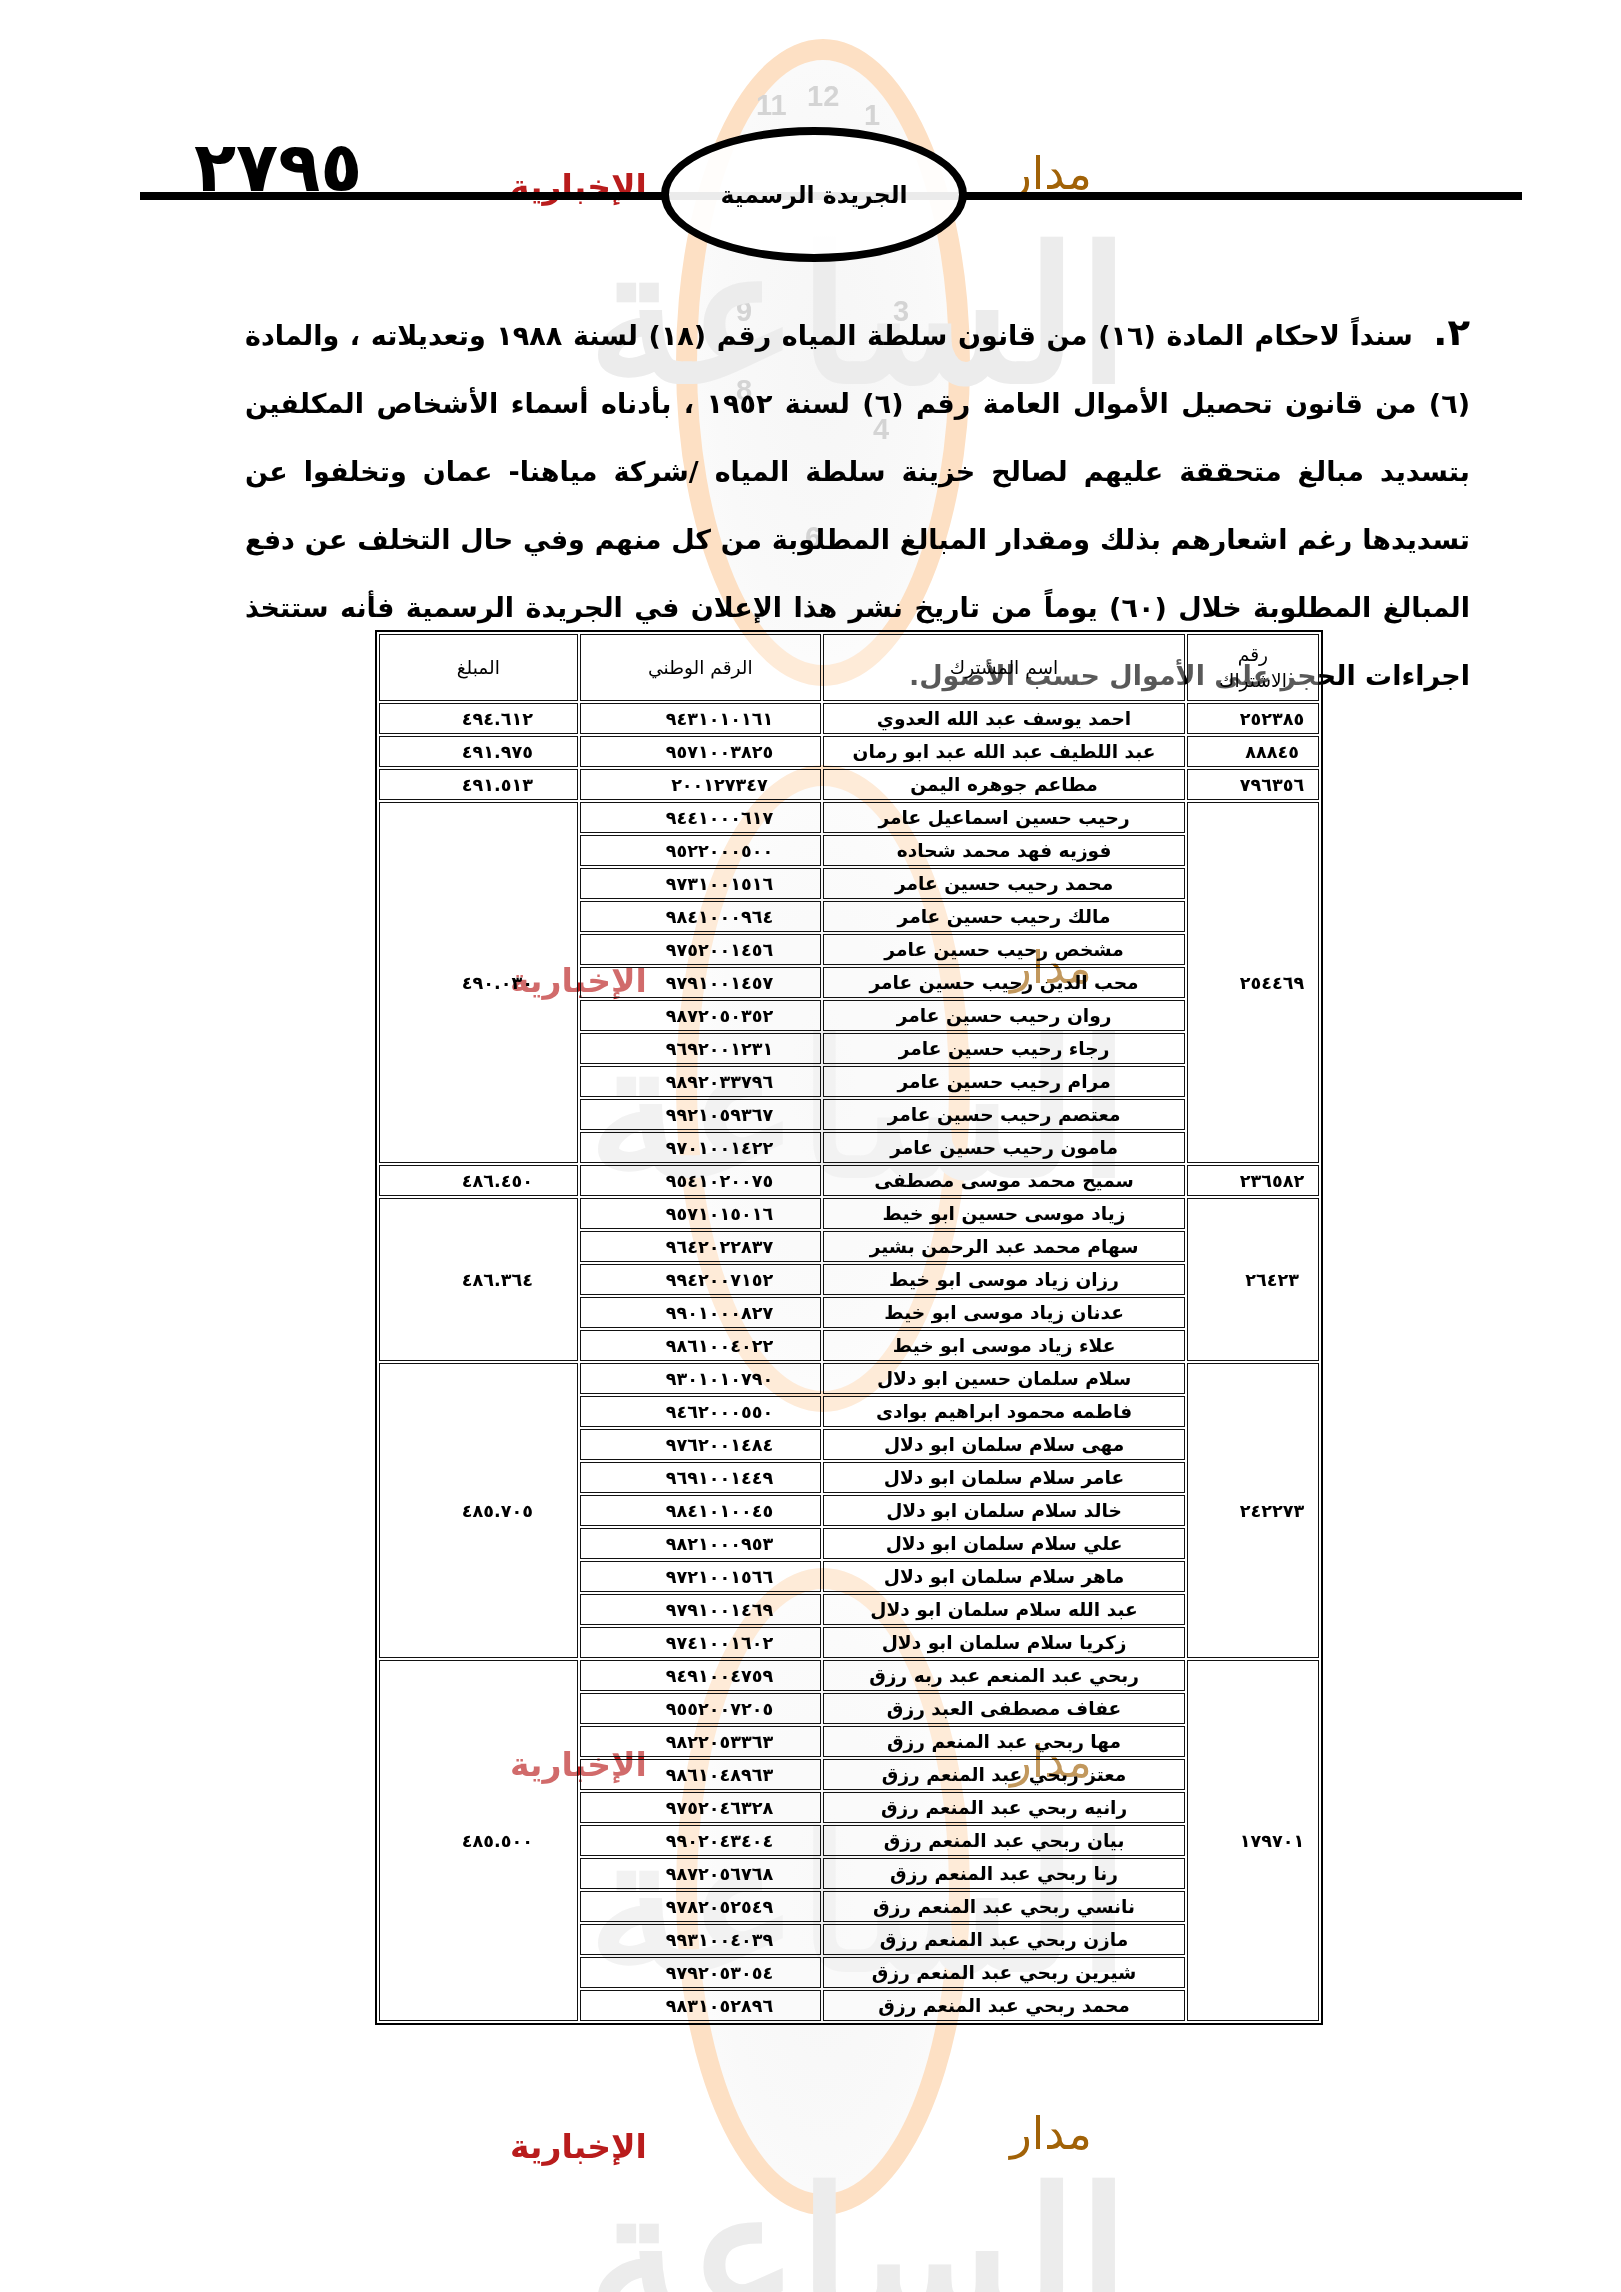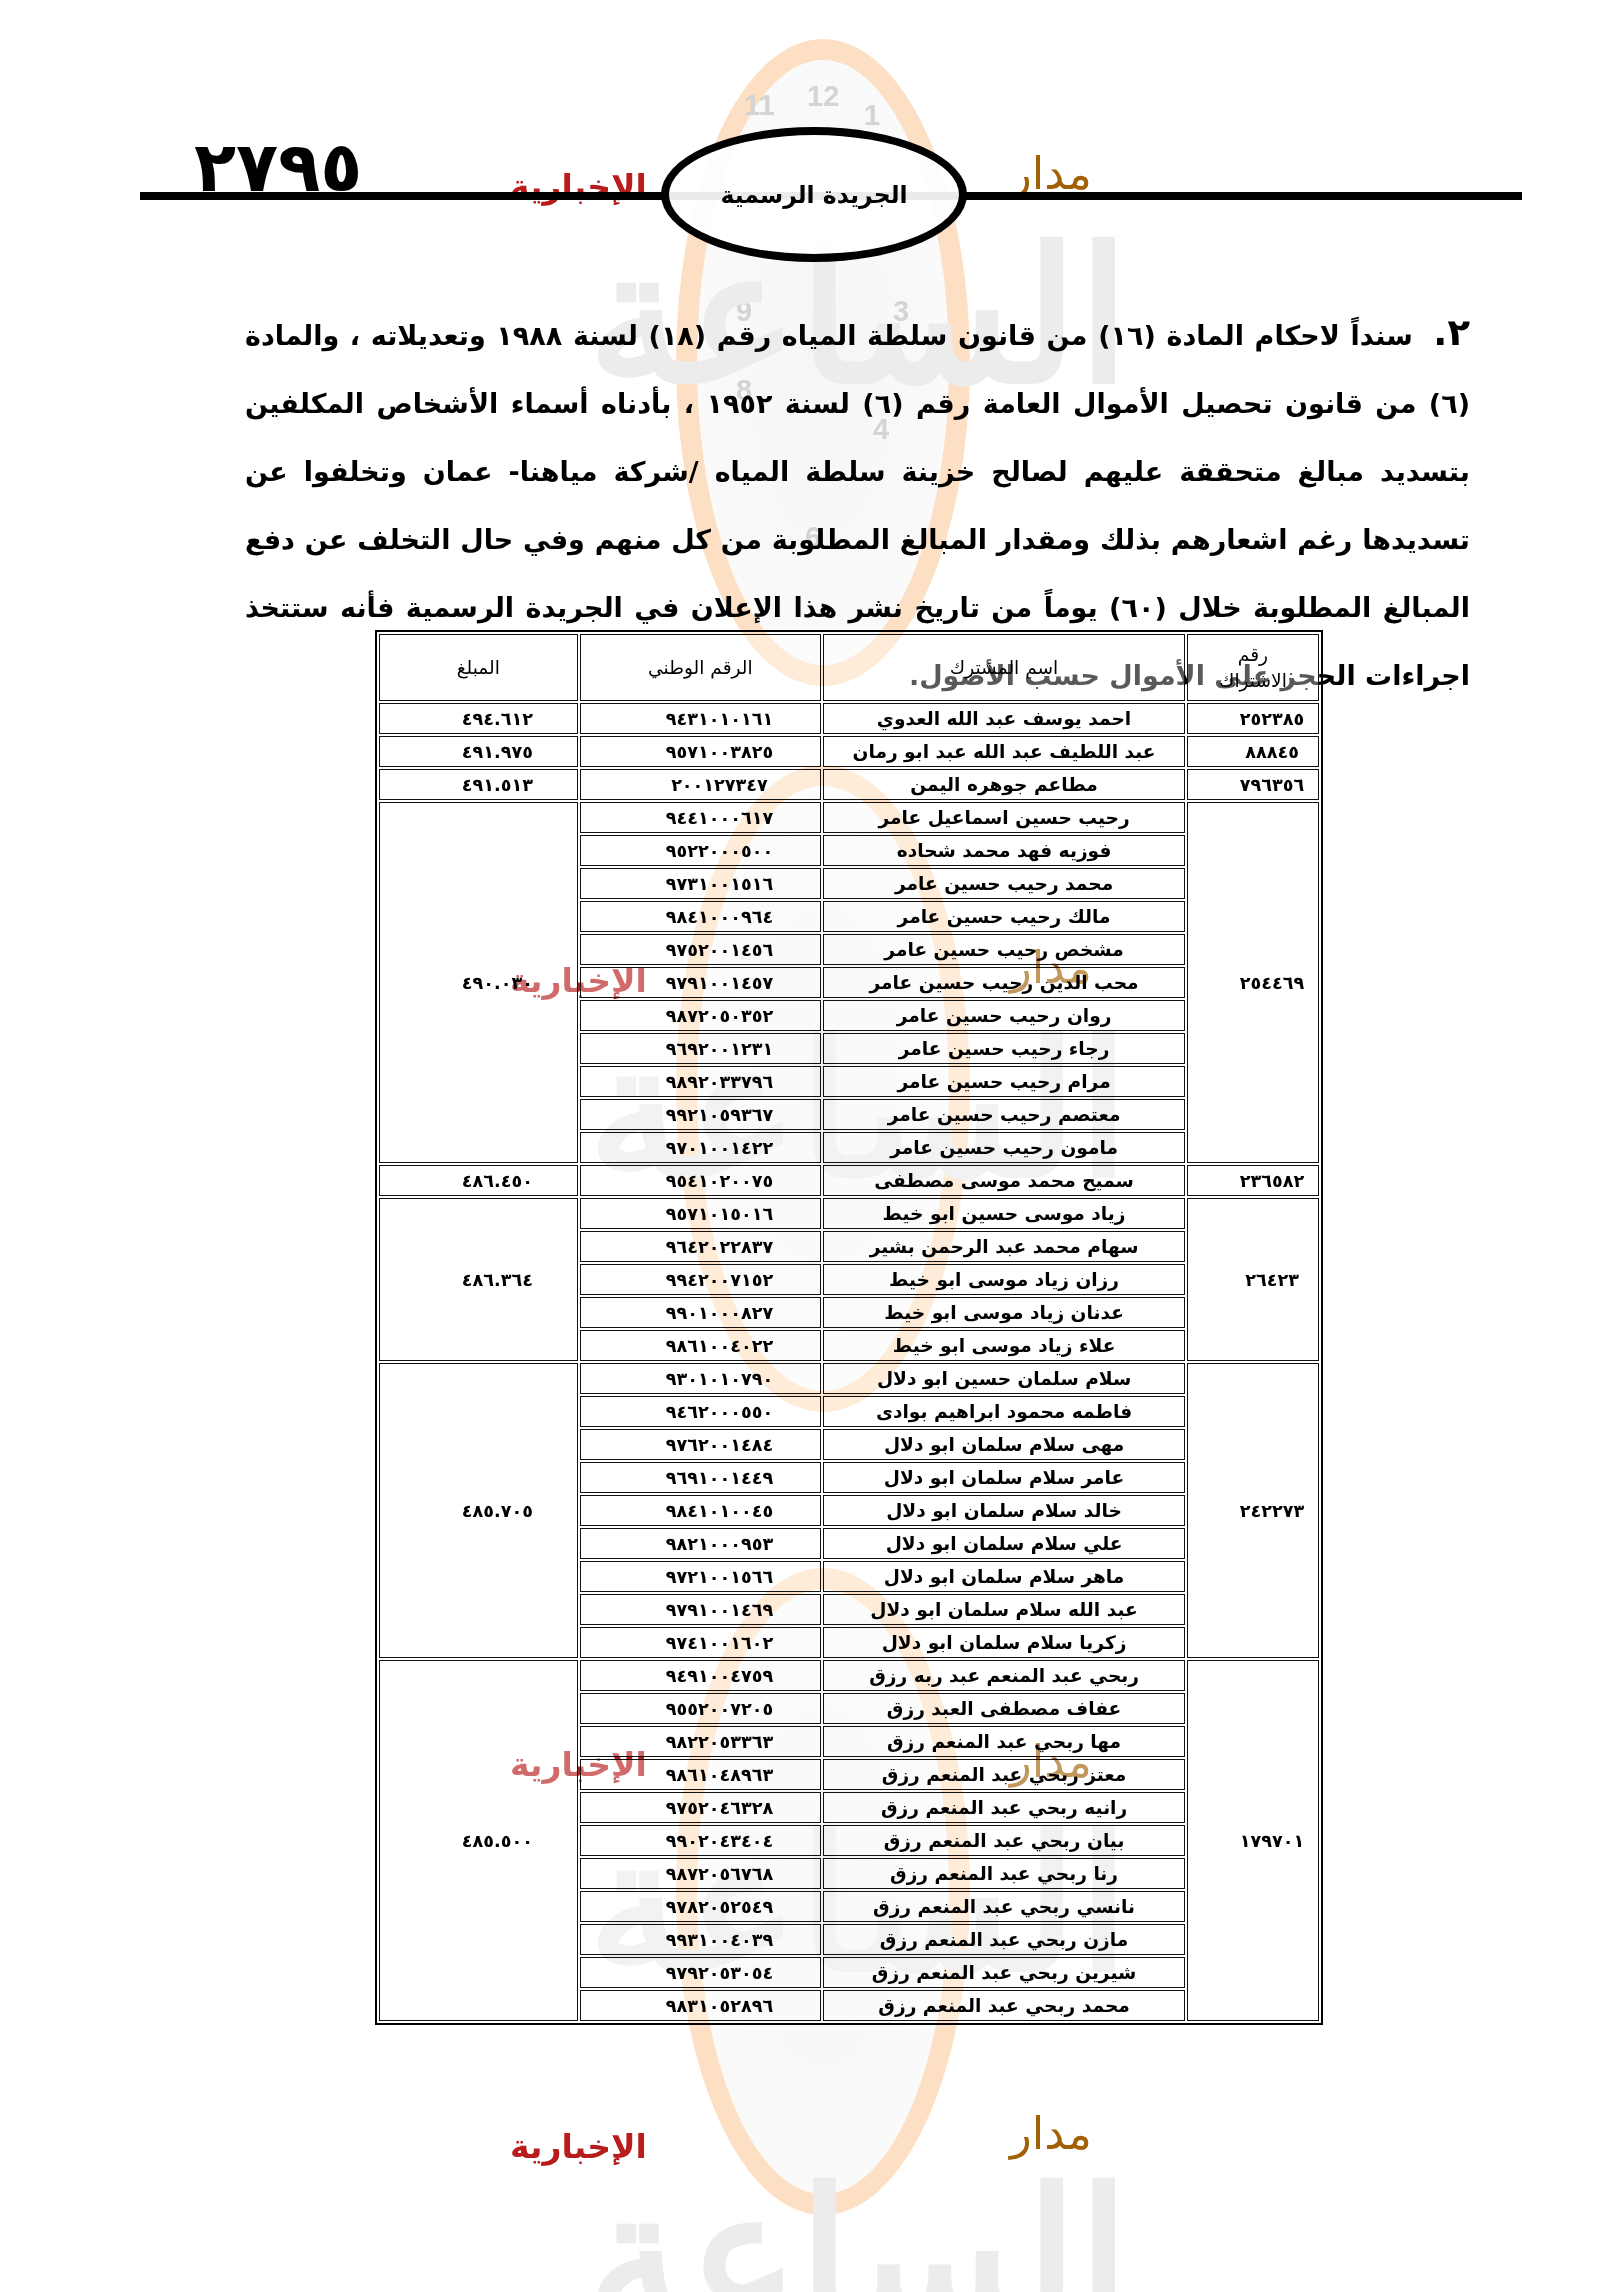--- a/index.html
+++ b/index.html
@@ -71,21 +71,21 @@
   col.c-name { width: 337px; }
   col.c-nid { width: 225px; }
   col.c-amt { width: 185px; }
 </style>
 </head>
 <body>
 
 <div class="wm-layer">
   <div class="wm-clock" style="top:39px;">
     <span class="num" style="left:110px;top:19.6px;">12</span>
-    <span class="num" style="left:47px;top:29px;">11</span>
+    <span class="num" style="left:59px;top:29px;">11</span>
     <span class="num" style="left:167px;top:39px;">1</span>
     <span class="num" style="left:39px;top:235px;">9</span>
     <span class="num" style="left:196px;top:235px;">3</span>
     <span class="num" style="left:39px;top:314px;">8</span>
     <span class="num" style="left:176px;top:353px;">4</span>
     <span class="num" style="left:108px;top:461px;">6</span>
   </div>
   <div class="wm-clock" style="top:765px;"></div>
   <div class="wm-clock" style="top:1568px;"></div>
 

